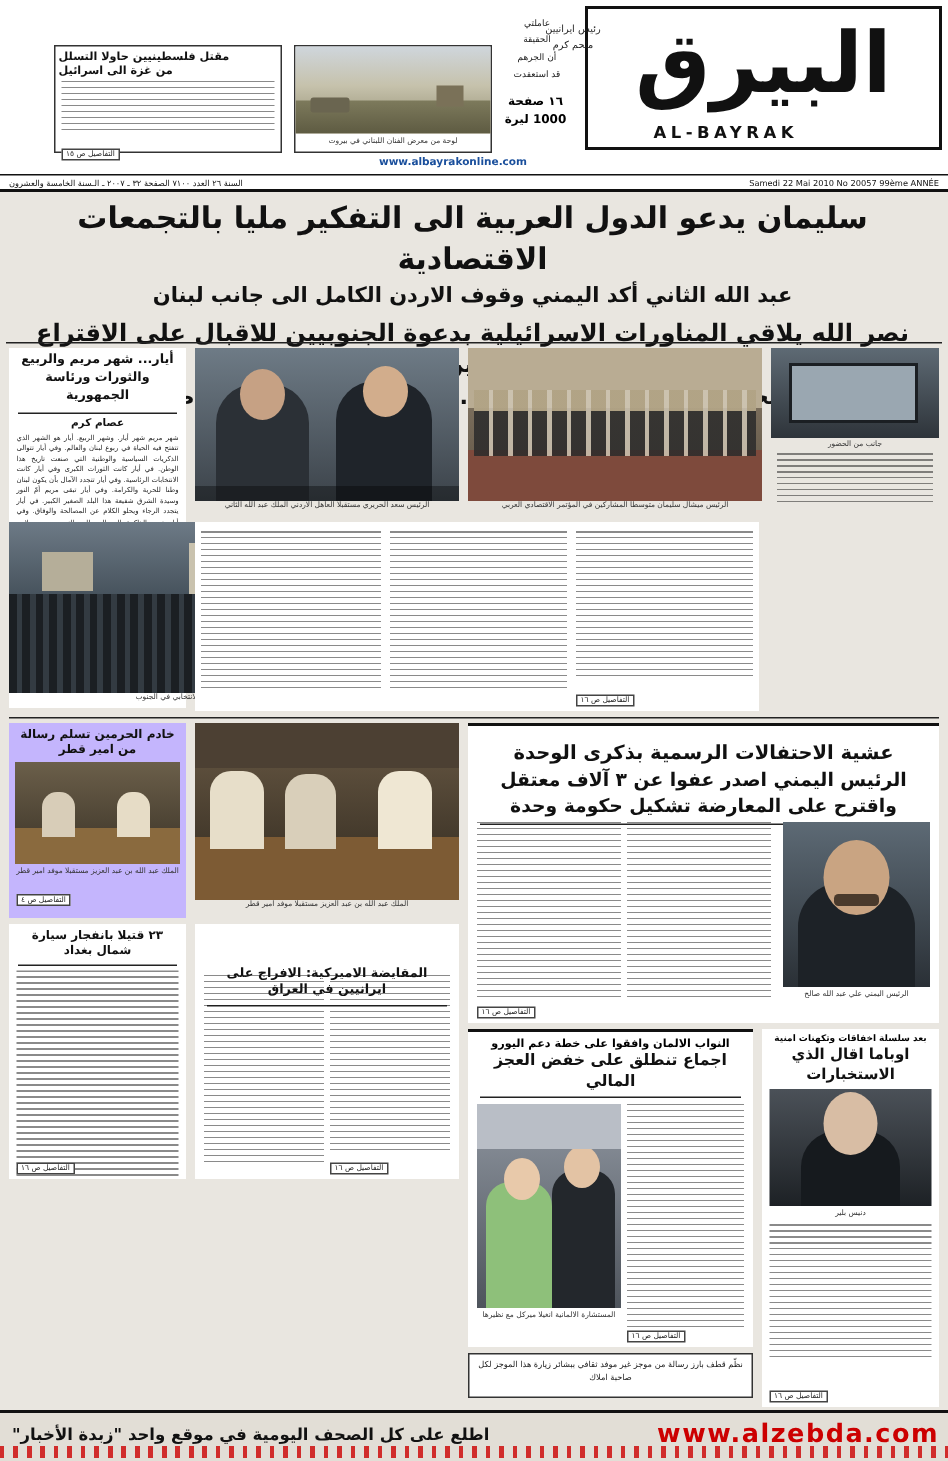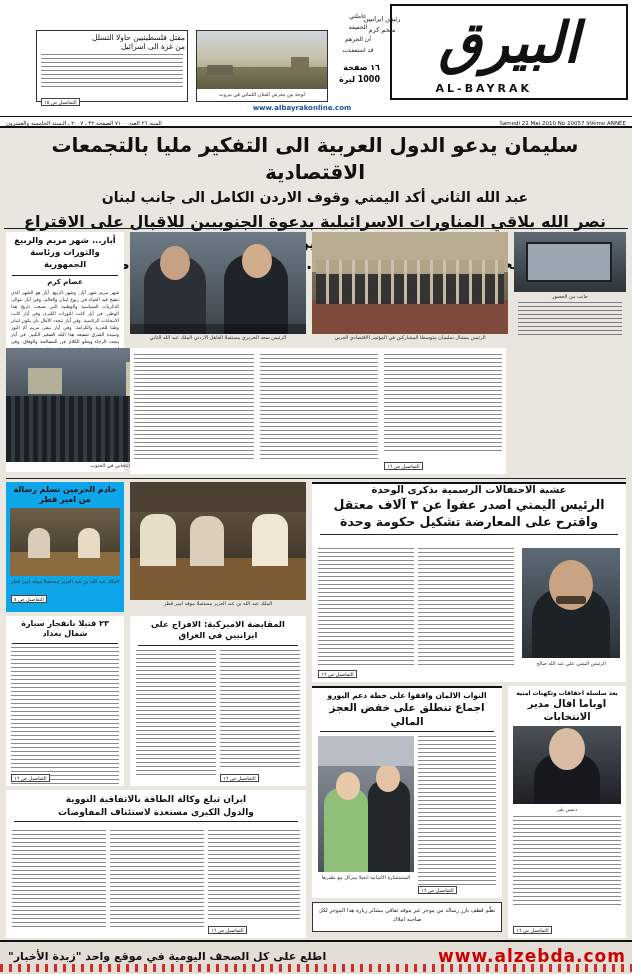--- a/index.html
+++ b/index.html
@@ -29,42 +29,42 @@
   }
   .photo { background:#8b8577; position:relative; overflow:hidden; }
   .cap { font-size:5px; color:#333; text-align:center; }
 
   
   .masthead { position:absolute; left:0; top:0; width:632px; height:120px; background:#fff; }
   .logo-ar {
     position:absolute; right:8px; top:8px; width:230px; height:70px;
     font-family:"DejaVu Sans", sans-serif;
     font-weight:bold; font-size:56px; color:#111;
-    text-align:center; line-height:70px; letter-spacing:-2px;font-style:italic;
+    text-align:center; line-height:70px; letter-spacing:-2px;
   }
   .logo-en {
     position:absolute; right:100px; top:82px; width:120px;
     text-align:right; font-size:11px; letter-spacing:3px; color:#111; font-weight:bold;
   }
   .logo-box { position:absolute; right:4px; top:4px; width:238px; height:96px; border:2px solid #111; }
   .head-right-col {
     position:absolute; right:248px; top:10px; width:52px; font-size:6px; color:#222; line-height:1.9; text-align:center;
   }
   .pages-box { position:absolute; left:252px; top:56px; width:46px; text-align:center; font-size:8px; color:#111; font-weight:bold; line-height:1.5; }
   .site { position:absolute; left:232px; top:104px; width:140px; text-align:center; font-size:7px; color:#1a4f9c; font-weight:bold; }
   .dateline {
     position:absolute; left:0; right:0; top:116px; height:12px;
     border-top:1px solid #111; border-bottom:2px solid #111;
     font-size:5.5px; color:#111; line-height:12px; padding:0 6px;
     display:flex; justify-content:space-between; background:#fff;
   }
 
   
   .tbox { position:absolute; background:#fff; border:1px solid #333; }
-  .tbox .t { font-weight:normal; font-size:8px; text-align:right; color:#111; padding:2px 2px 1px; }
+  .tbox .t { font-weight:bold; font-size:8px; text-align:left; color:#111; padding:2px 2px 1px; }
 
   
   .mainhead { position:absolute; left:3px; top:132px; width:624px; text-align:center; }
   .mh1 { font-size:20px; font-weight:bold; color:#111; line-height:1.35; }
   .mh2 { font-size:14px; font-weight:bold; color:#111; line-height:1.4; margin-top:2px; }
   .mh3 { font-size:16px; font-weight:bold; color:#111; line-height:1.35; margin-top:3px; }
   .mh4 { font-size:15px; font-weight:bold; color:#111; line-height:1.35; }
 
   
   .box { position:absolute; }
@@ -97,21 +97,21 @@
 أن الجرهم
 قد استعقدت</div>
 
     <div style="position:absolute; left:352px; top:14px; width:60px; text-align:center; font-size:6.5px; color:#222; line-height:1.7; white-space:pre-line;">رئيس ايرانيين
 ملحم كرم</div>
 
     <div class="pages-box">
       <div>16 Pages</div>
       <div>1000 L.L.</div>
     </div>
-    <div style="position:absolute; right:252px; top:62px; width:46px; font-size:8px; font-weight:bold; line-height:1.5;">
+    <div style="position:absolute; right:252px; top:62px; width:46px; text-align:center; font-size:8px; font-weight:bold; line-height:1.5;">
       <div>١٦ صفحة</div>
       <div>1000 ليرة</div>
     </div>
 
     <div class="site">www.albayrakonline.com</div>
   </div>
 
   <div class="tbox" style="left:196px; top:30px; width:132px; height:72px;">
     <div class="photo" style="height:58px; background:linear-gradient(#cfd6dc 0%,#c6c2ac 45%,#8f8a6e 100%);">
       <div style="position:absolute;left:0;right:0;bottom:0;height:22px;background:linear-gradient(#7d7a5c,#5e5b42);"></div>
@@ -197,88 +197,79 @@
 
   <div class="box" style="left:130px; top:348px; width:376px; height:126px; background:#fff;">
     <div class="fakelines" style="position:absolute;left:4px;top:6px;width:120px;height:108px;"></div>
     <div class="fakelines" style="position:absolute;left:130px;top:6px;width:118px;height:108px;"></div>
     <div class="fakelines" style="position:absolute;left:254px;top:6px;width:118px;height:100px;"></div>
     <div style="position:absolute;left:254px;bottom:2px;"><span class="tag">التفاصيل ص ١٦</span></div>
   </div>
 
   <div class="rule" style="position:absolute;left:6px;top:478px;width:620px;height:1px;"></div>
 
-  <div class="box" style="left:6px; top:482px; width:118px; height:130px; background:#0ea5e9;">
+  <div class="box" style="left:6px; top:482px; width:118px; height:130px; background:#c4b5fd;">
     <div class="boxtitle ar" style="font-size:8px;padding:3px 4px 2px;line-height:1.3;">خادم الحرمين تسلم رسالة من امير قطر</div>
     <div class="photo" style="margin:0 4px;height:68px;background:linear-gradient(#6b5f4a,#3a3226);">
       <div style="position:absolute;left:0;right:0;bottom:0;height:24px;background:#8a6a3e;"></div>
       <div style="position:absolute;left:18px;bottom:18px;width:22px;height:30px;background:#d8cdb8;border-radius:10px 10px 0 0;"></div>
       <div style="position:absolute;right:20px;bottom:18px;width:22px;height:30px;background:#e6dcc6;border-radius:10px 10px 0 0;"></div>
     </div>
     <div class="cap" style="padding:2px 3px;">الملك عبد الله بن عبد العزيز مستقبلا موفد امير قطر</div>
     <div style="text-align:left;padding:0 5px;"><span class="tag">التفاصيل ص ٤</span></div>
   </div>
 
   <div class="box" style="left:6px; top:616px; width:118px; height:170px; background:#fff;">
     <div class="boxtitle ar" style="font-size:8px;padding:3px 4px 3px;line-height:1.3;">٢٣ قتيلا بانفجار سيارة شمال بغداد</div>
     <div class="rule" style="margin:0 6px 3px;height:1px;"></div>
     <div class="fakelines" style="margin:0 5px;height:138px;"></div>
     <div style="position:absolute;left:5px;bottom:2px;"><span class="tag">التفاصيل ص ١٦</span></div>
   </div>
 
-  <div class="box" style="left:6px; top:790px; width:300px; height:148px; background:#fff;">
-    <div class="boxtitle ar" style="font-size:9px;padding:3px 6px 3px;line-height:1.4;white-space:pre-line;">ايران تبلغ وكالة الطاقة بالاتفاقية النووية
-والدول الكبرى مستعدة لاستئناف المفاوضات</div>
-    <div class="rule" style="margin:0 8px 3px;height:1px;"></div>
-    <div class="fakelines" style="position:absolute;left:6px;top:40px;width:94px;height:100px;"></div>
-    <div class="fakelines" style="position:absolute;left:104px;top:40px;width:94px;height:100px;"></div>
-    <div class="fakelines" style="position:absolute;left:202px;top:40px;width:92px;height:92px;"></div>
-    <div style="position:absolute;left:202px;bottom:2px;"><span class="tag">التفاصيل ص ١٦</span></div>
-  </div>
 
   <div class="box" style="left:130px; top:616px; width:176px; height:170px; background:#fff;">
-    <div class="boxtitle ar" style="font-size:8.5px;padding:3px 5px 3px;line-height:1.35;">المقايضة الاميركية: الافراج على ايرانيين في العراق</div>
+    <div class="boxtitle ar" style="font-size:8.5px;padding:3px 5px 3px;line-height:1.35;margin-top:25px;">المقايضة الاميركية: الافراج على ايرانيين في العراق</div>
     <div class="rule" style="margin:0 8px 3px;height:1px;"></div>
     <div class="fakelines" style="position:absolute;left:6px;top:34px;width:80px;height:128px;"></div>
     <div class="fakelines" style="position:absolute;left:90px;top:34px;width:80px;height:120px;"></div>
     <div style="position:absolute;left:90px;bottom:2px;"><span class="tag">التفاصيل ص ١٦</span></div>
   </div>
 
   <div class="box" style="left:130px; top:482px; width:176px; height:130px;">
     <div class="photo" style="height:118px;background:linear-gradient(#6a5a45,#2f281e);">
       <div style="position:absolute;left:0;right:0;bottom:0;height:42px;background:#7d5b34;"></div>
       <div style="position:absolute;left:10px;bottom:34px;width:36px;height:52px;background:#e7dec9;border-radius:14px 14px 0 0;"></div>
       <div style="position:absolute;left:60px;bottom:34px;width:34px;height:50px;background:#d9cfba;border-radius:14px 14px 0 0;"></div>
       <div style="position:absolute;right:18px;bottom:34px;width:36px;height:52px;background:#efe7d3;border-radius:14px 14px 0 0;"></div>
       <div style="position:absolute;left:0;right:0;top:0;height:30px;background:#4c4033;"></div>
     </div>
     <div class="cap">الملك عبد الله بن عبد العزيز مستقبلا موفد امير قطر</div>
   </div>
 
   <div class="box" style="left:312px; top:482px; width:314px; height:200px; background:#fff; border-top:2px solid #111;">
-    <div class="ar" style="text-align:center;font-size:10px;font-weight:bold;padding:0 4px 1px;color:#111;">عشية الاحتفالات الرسمية بذكرى الوحدة</div>
+    <div class="ar" style="text-align:center;font-size:13px;font-weight:bold;padding:11px 4px 1px;color:#111;">عشية الاحتفالات الرسمية بذكرى الوحدة</div>
     <div class="boxtitle ar" style="font-size:12.5px;line-height:1.35;padding:1px 6px 3px;white-space:pre-line;">الرئيس اليمني اصدر عفوا عن ٣ آلاف معتقل
 واقترح على المعارضة تشكيل حكومة وحدة</div>
     <div class="rule" style="margin:0 8px 4px;height:1px;"></div>
 
     <div class="photo" style="position:absolute;right:6px;top:64px;width:98px;height:110px;background:linear-gradient(#5d6a75,#2a3036);">
       <div style="position:absolute;left:50%;transform:translateX(-50%);bottom:0;width:78px;height:70px;background:#1d2227;border-radius:30px 30px 0 0;"></div>
       <div style="position:absolute;left:50%;transform:translateX(-50%);bottom:48px;width:44px;height:50px;background:#c9a482;border-radius:50%;"></div>
       <div style="position:absolute;left:50%;transform:translateX(-50%);bottom:54px;width:30px;height:8px;background:#4a3a2c;border-radius:3px;"></div>
     </div>
     <div class="cap" style="position:absolute;right:6px;top:176px;width:98px;">الرئيس اليمني علي عبد الله صالح</div>
 
     <div class="fakelines" style="position:absolute;left:6px;top:64px;width:96px;height:118px;"></div>
     <div class="fakelines" style="position:absolute;left:106px;top:64px;width:96px;height:118px;"></div>
     <div style="position:absolute;left:6px;bottom:2px;"><span class="tag">التفاصيل ص ١٦</span></div>
   </div>
 
   <div class="box" style="left:508px; top:686px; width:118px; height:252px; background:#fff;">
     <div class="ar" style="text-align:center;font-size:6px;font-weight:bold;padding:3px 3px 1px;">بعد سلسلة اخفاقات وتكهنات امنية</div>
-    <div class="boxtitle ar" style="font-size:10px;padding:0 4px 3px;line-height:1.3;">اوباما اقال مدير الانتخابات</div>
+    <div class="boxtitle ar" style="font-size:10px;padding:0 4px 3px;line-height:1.3;">اوباما اقال الذي الاستخبارات</div>
     <div class="photo" style="margin:0 5px;height:78px;background:linear-gradient(#4b5158,#1d2125);">
       <div style="position:absolute;left:50%;transform:translateX(-50%);bottom:0;width:66px;height:50px;background:#161a1e;border-radius:24px 24px 0 0;"></div>
       <div style="position:absolute;left:50%;transform:translateX(-50%);bottom:34px;width:36px;height:42px;background:#d8bda4;border-radius:50%;"></div>
     </div>
     <div class="cap" style="padding:2px 3px;">دنيس بلير</div>
     <div class="fakelines" style="margin:2px 5px 0;height:92px;"></div>
     <div style="position:absolute;left:5px;bottom:2px;"><span class="tag">التفاصيل ص ١٦</span></div>
   </div>
 
   <div class="box" style="left:312px; top:686px; width:190px; height:212px; background:#fff; border-top:2px solid #111;">

